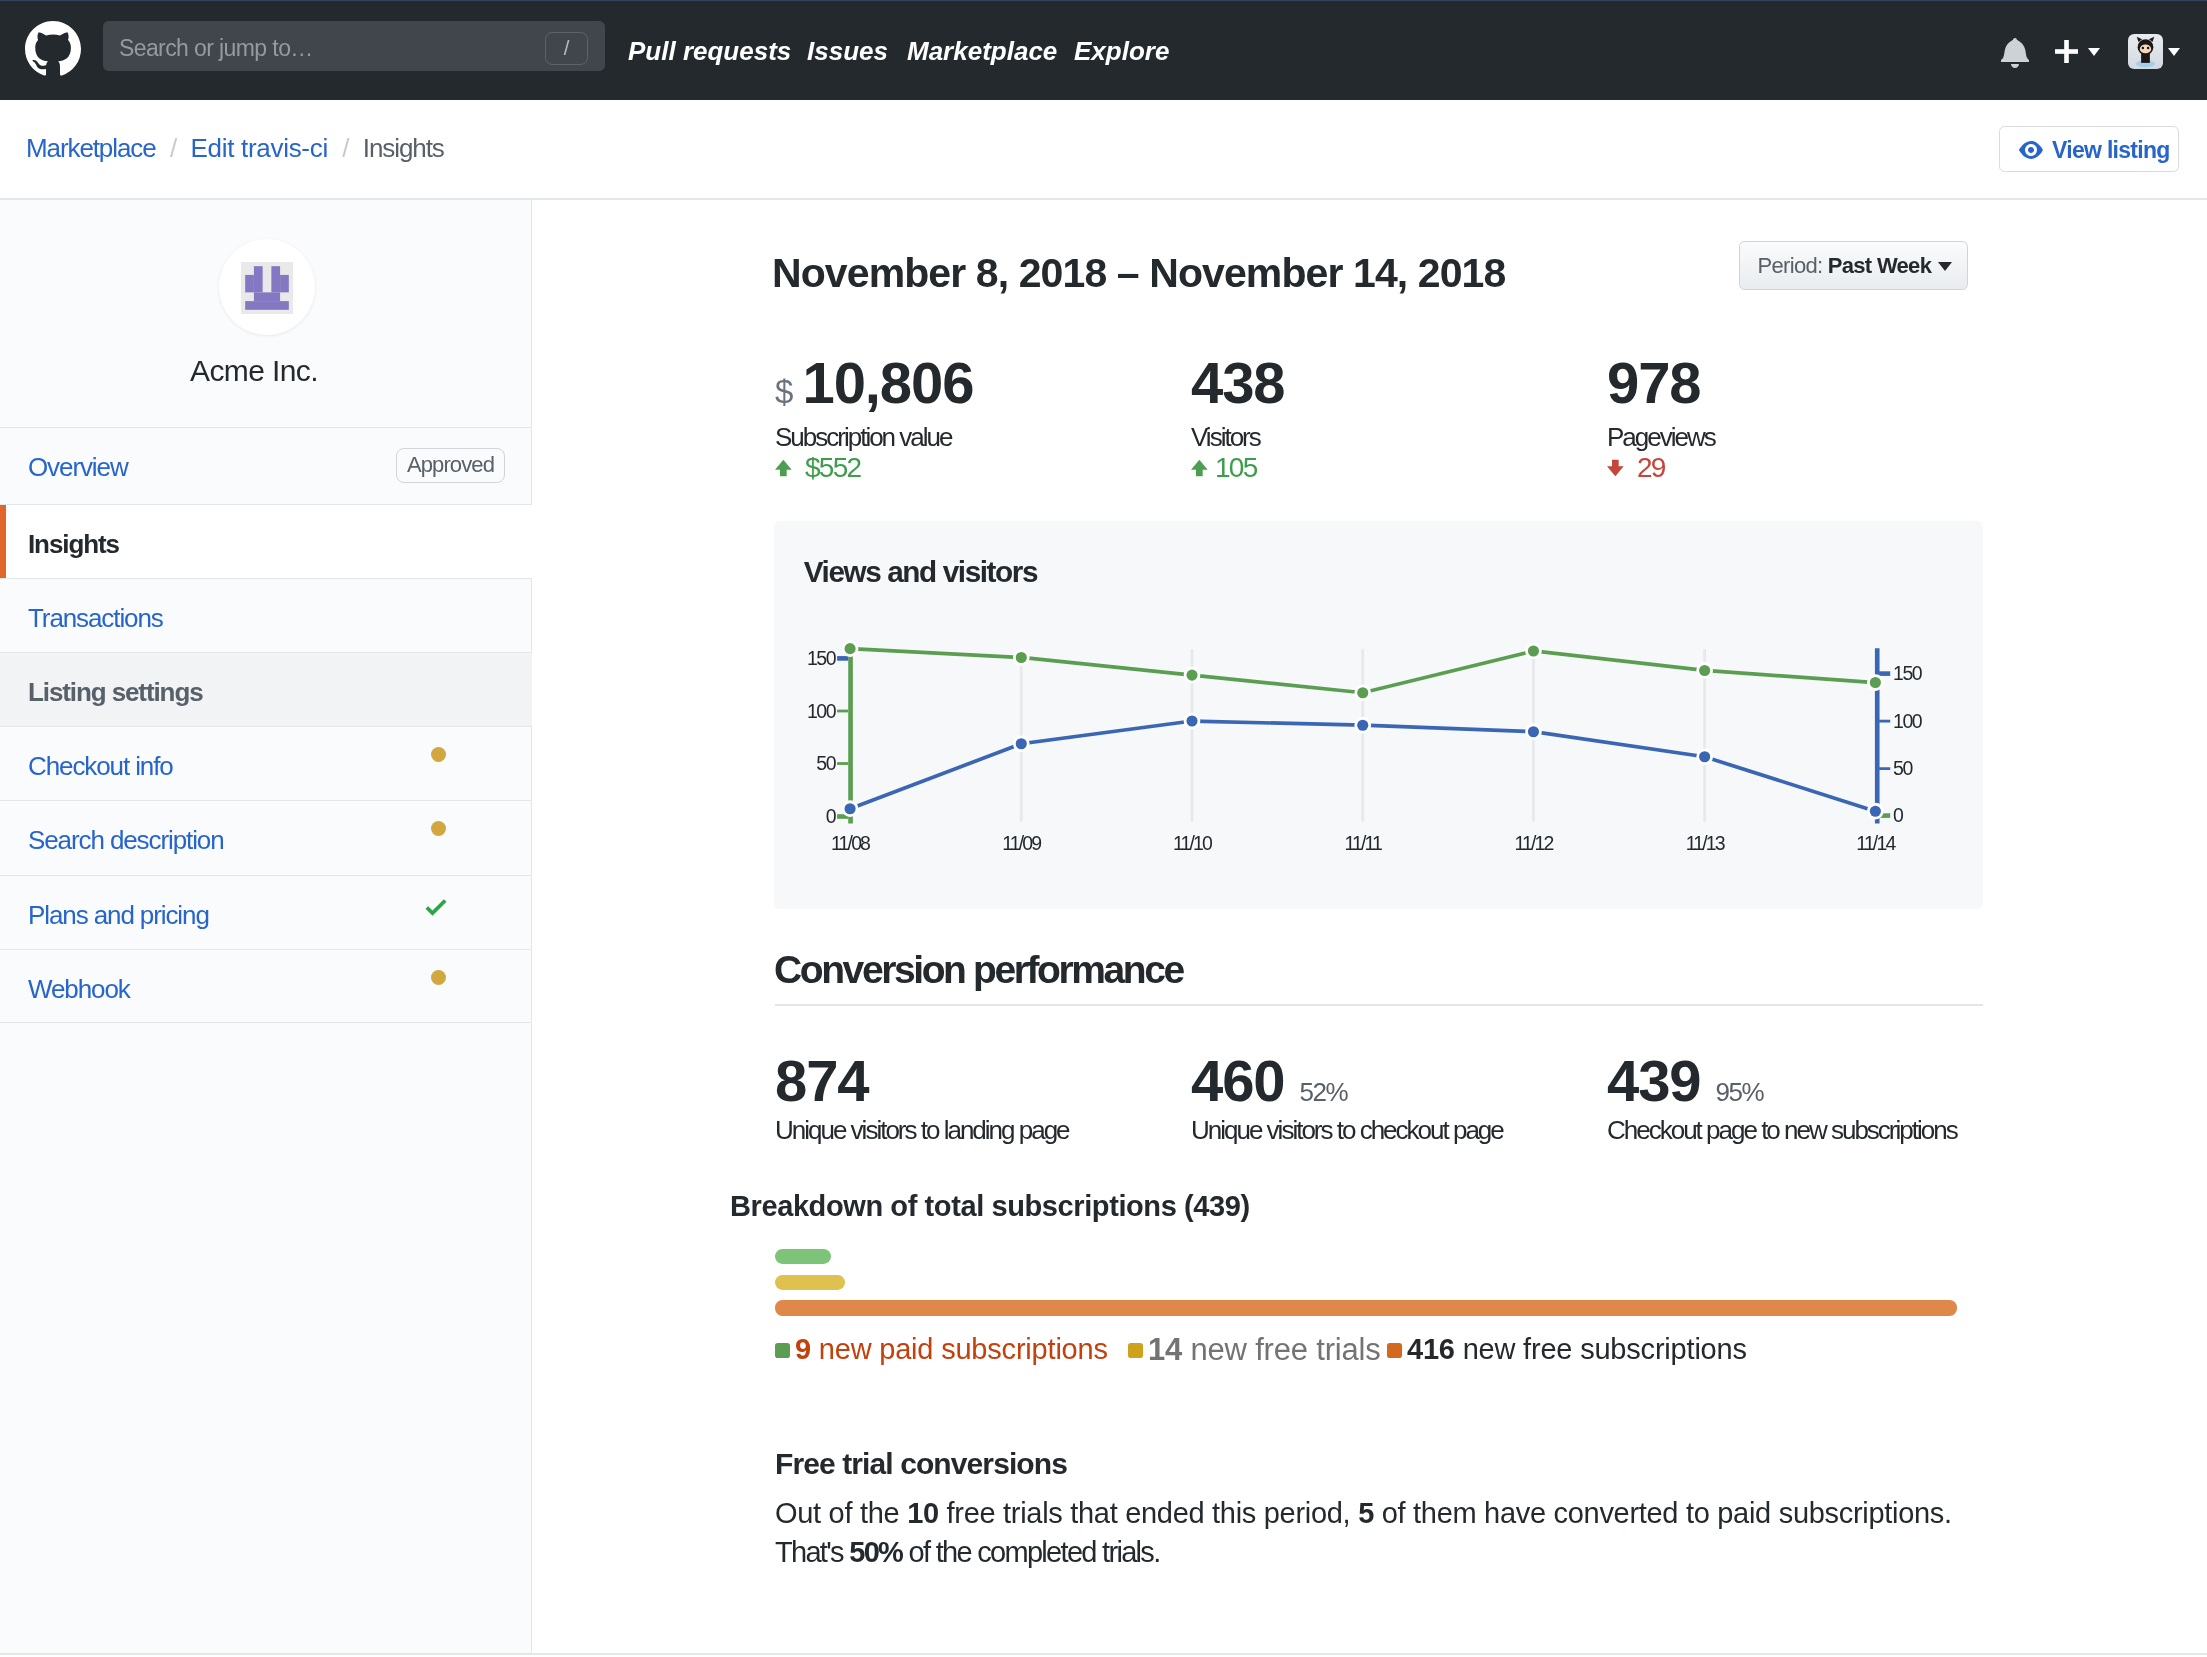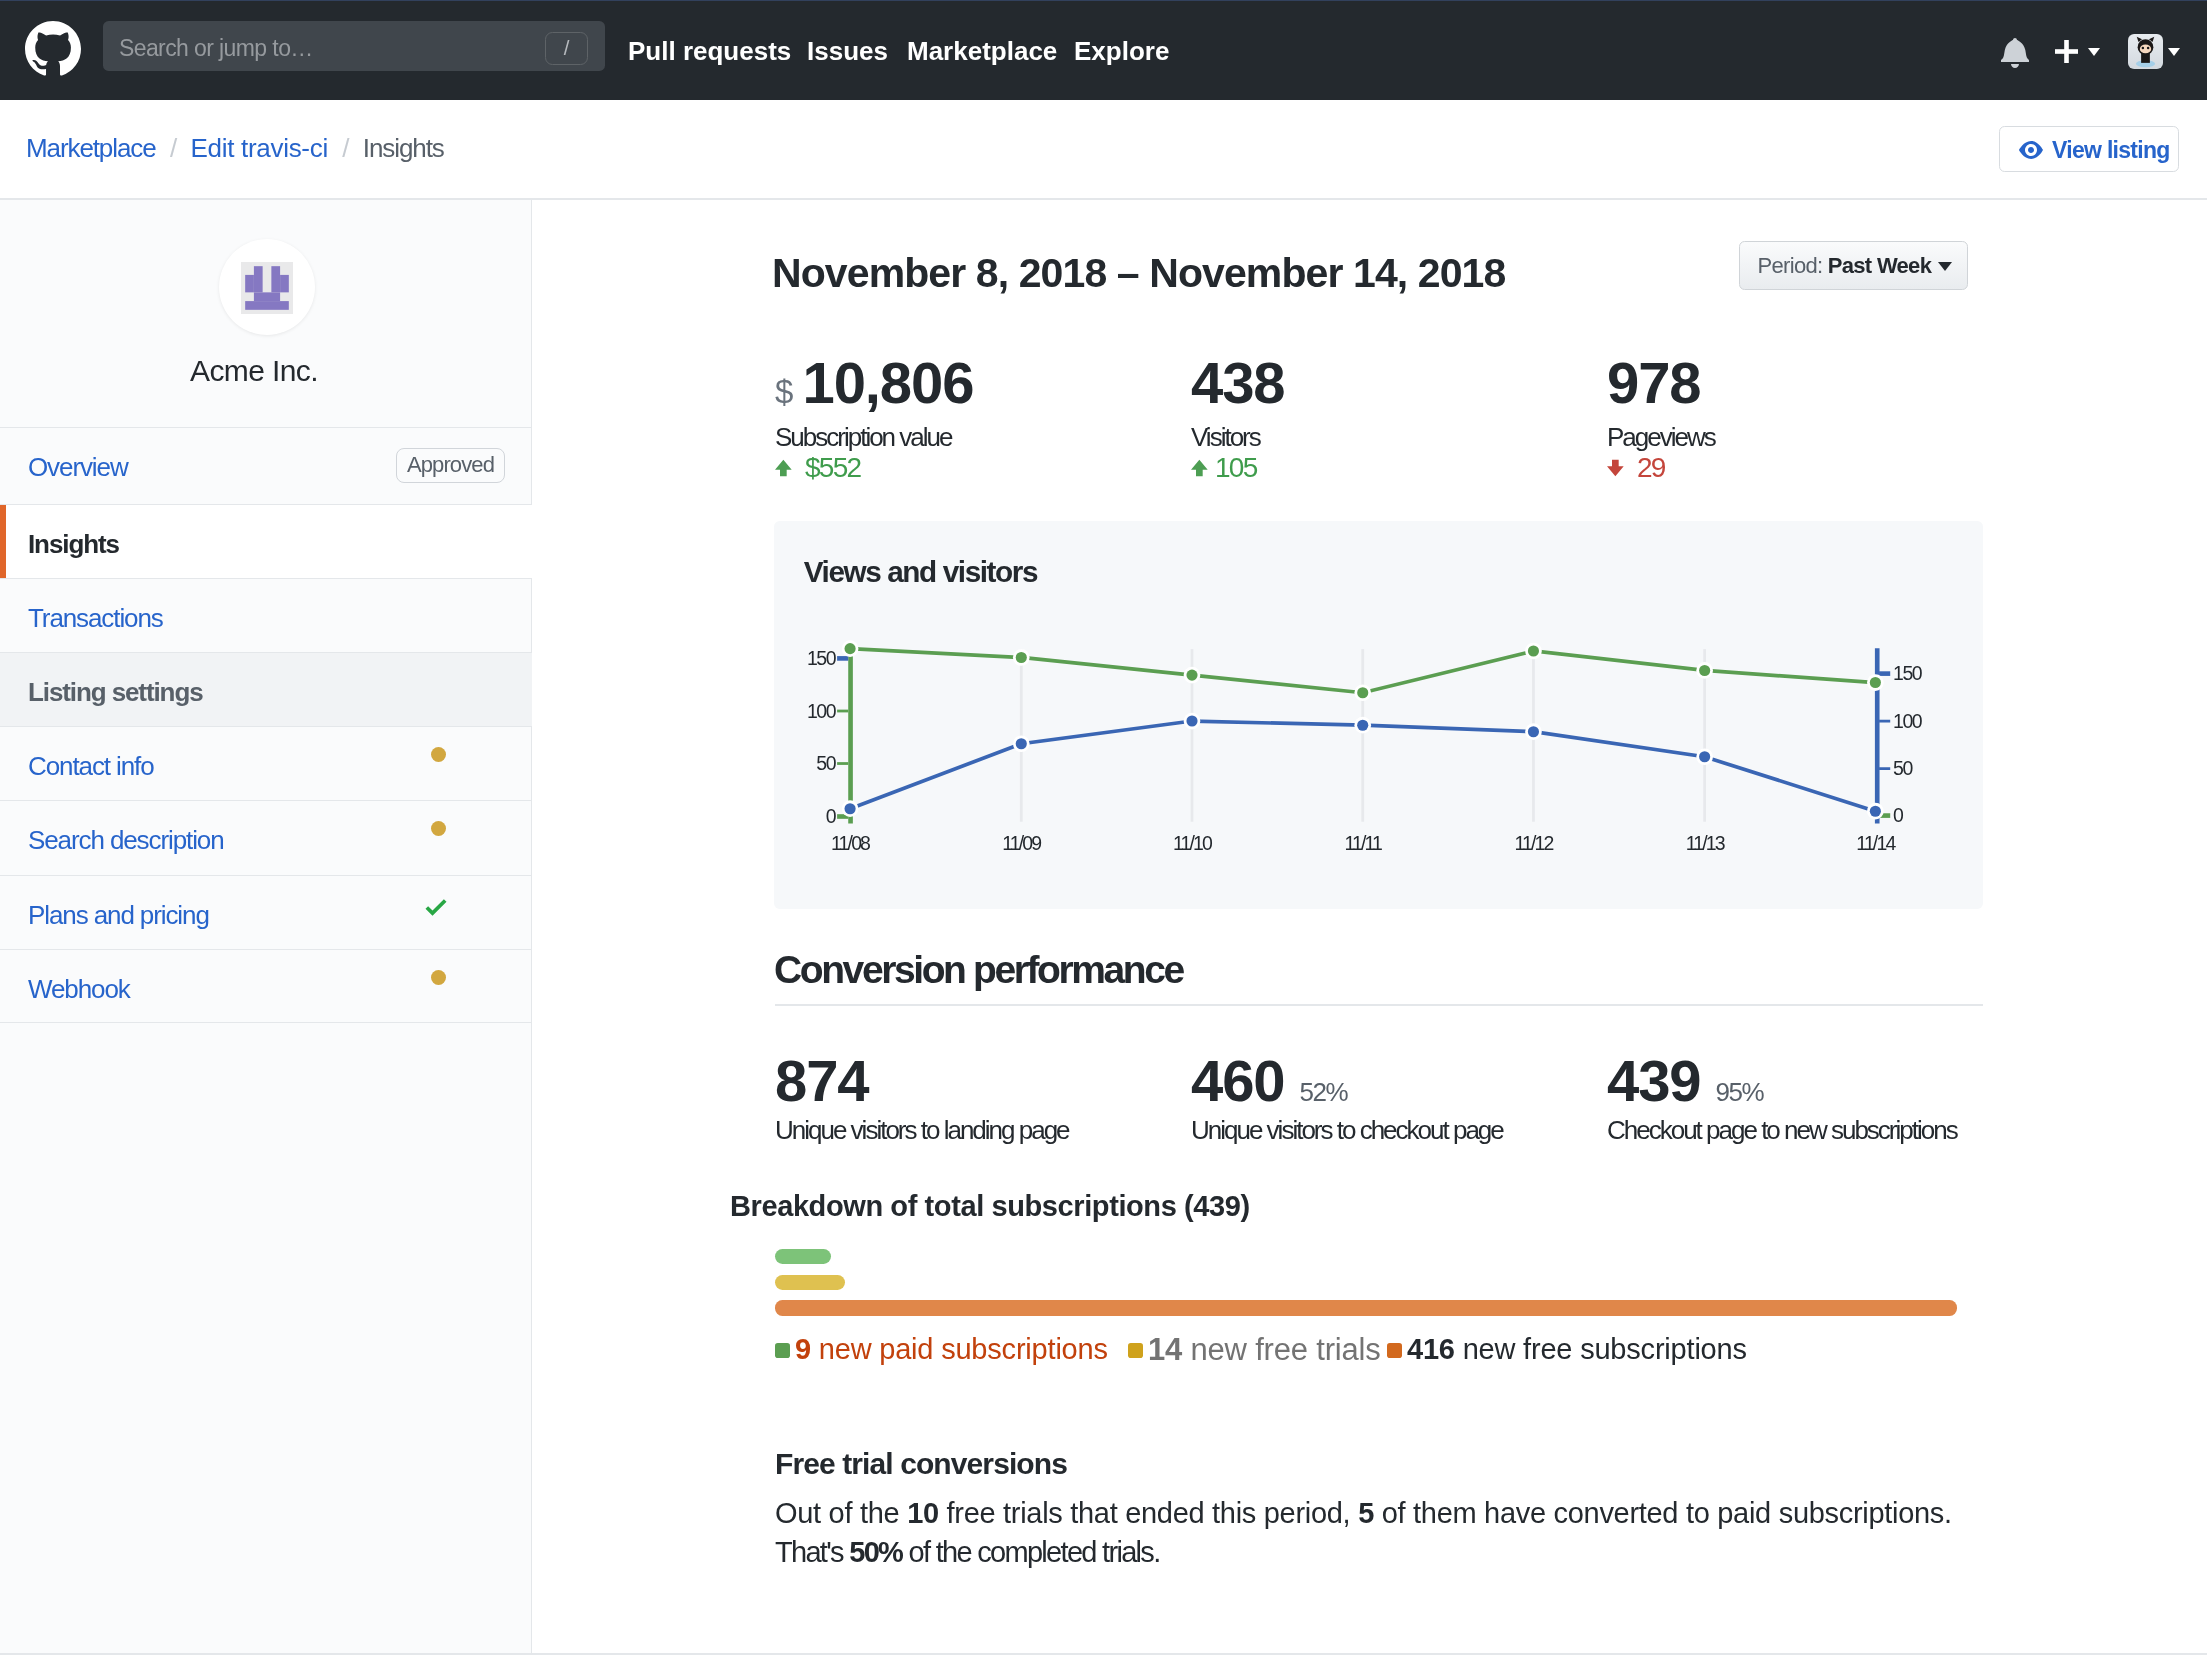--- a/index.html
+++ b/index.html
@@ -9,21 +9,21 @@
 a { text-decoration:none; }
 .blue { color:#2764cb; }
 .gray { color:#586069; }
 .dark { color:#24292e; }
 
 
 #header { position:absolute; left:0; top:0; width:2208px; height:100px; background:#24292e; border-top:1.9px solid #32415d; }
 #search { position:absolute; left:103px; top:20.4px; width:502px; height:50px; background:#40464c; border-radius:5.6px; }
 #search .ph { position:absolute; left:16px; top:16px; font-size:23px; letter-spacing:-0.6px; color:#969a9e; line-height:23px; }
 #slash { position:absolute; left:442px; top:10.2px; width:43px; height:33px; border:1.9px solid #5e6367; border-radius:7.4px; color:#b6babe; font-size:20.4px; text-align:center; line-height:30px; }
-.navlink { position:absolute; top:0; height:100px; line-height:100px; color:#fff; font-weight:bold; font-size:26px; }
+.navlink { position:absolute; top:0; height:100px; line-height:100px; color:#fff; font-weight:bold; font-size:26px;font-style:italic; }
 
 
 #crumb { position:absolute; left:26px; top:130px; font-size:26px; letter-spacing:-1.1px; line-height:37px; color:#586069; }
 #viewbtn { position:absolute; left:1999px; top:126px; width:180px; height:46px; border:1.9px solid #d8dce0; border-radius:5.6px; background:#fff; }
 
 
 #contentline { position:absolute; left:0; top:198px; width:2208px; height:1.9px; background:#e4e7ea; }
 #bottomline { position:absolute; left:0; top:1653px; width:2208px; height:1.9px; background:#e4e7ea; }
 #sidebar { position:absolute; left:0; top:199px; width:532px; height:1454px; background:#fafbfc; border-right:1.9px solid #e4e7ea; }
 
@@ -116,21 +116,21 @@
       <div class="abs" style="left:0;top:0;width:5.6px;height:74px;background:#e0662a"></div>
       <span class="lbl dark" style="font-weight:bold">Insights</span>
     </div>
   <div class="mrow" style="top:578px">
       <a class="lbl blue">Transactions</a>
     </div>
   <div class="mrow" style="top:652px;background:#f1f3f5">
       <span class="lbl" style="font-weight:bold;color:#586069">Listing settings</span>
     </div>
   <div class="mrow" style="top:726px">
-      <a class="lbl blue">Contact info</a>
+      <a class="lbl blue">Checkout info</a>
       <div class="dot"></div>
     </div>
   <div class="mrow" style="top:800px">
       <a class="lbl blue">Search description</a>
       <div class="dot"></div>
     </div>
   <div class="mrow" style="top:875px">
       <a class="lbl blue">Plans and pricing</a>
     <svg class="abs" style="left:422px;top:16.7px" width="28" height="28" viewBox="0 0 12 16" fill="#28a745">
         <path fill-rule="evenodd" d="M12 5l-8 8-4-4 1.5-1.5L4 10l6.5-6.5L12 5z"></path>

